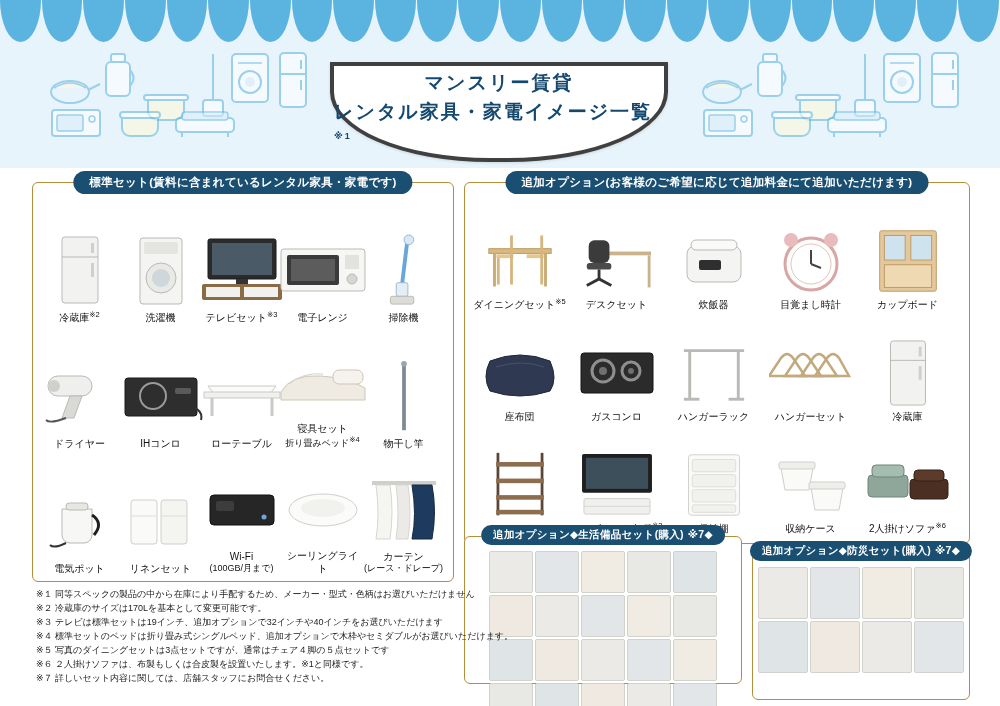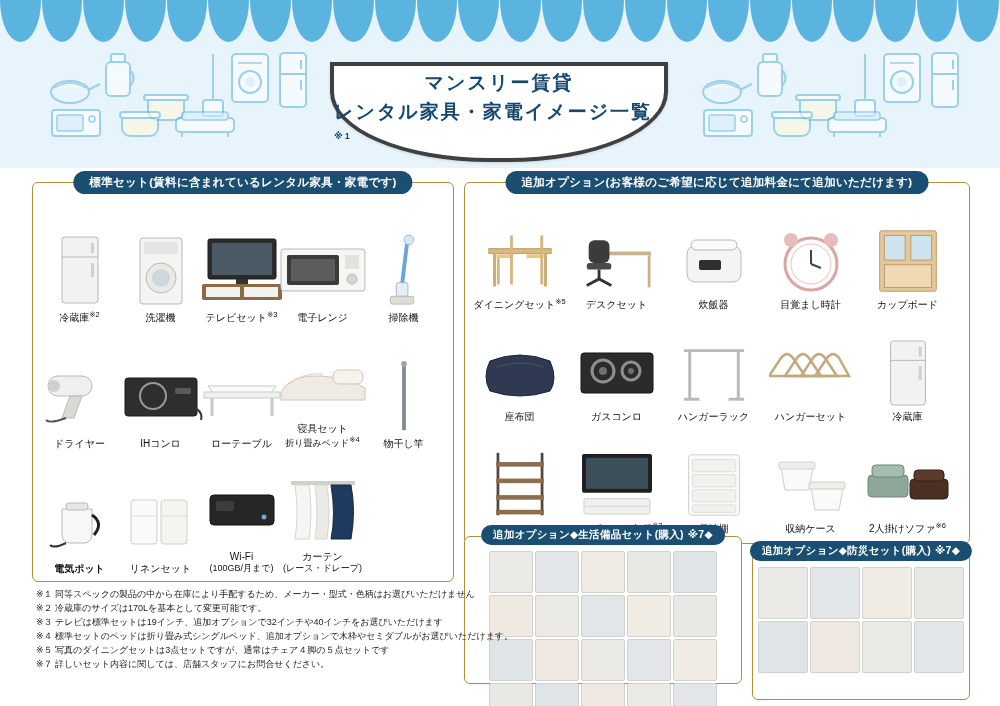--- a/index.html
+++ b/index.html
@@ -368,21 +368,21 @@
       <div class="item" style="width: 81px; height: 124px;">
         <div class="thumb" style="height: 78px;">
           <svg width="40" height="74" viewBox="0 0 40 78">
             <line x1="20" y1="2" x2="20" y2="74" stroke="#7f8b93" stroke-width="4"></line>
             <line x1="20" y1="8" x2="20" y2="8" stroke="#7f8b93"></line>
             <circle cx="20" cy="4" r="3" fill="#9aa6ad"></circle>
           </svg>
         </div>
         <div class="caption">物干し竿</div>
       </div>
-      <div class="item" style="width: 81px; height: 124px; font-weight: bold;">
+      <div class="item" style="width: 81px; height: 124px;">
         <div class="thumb" style="height: 78px;">
           <svg width="68" height="74" viewBox="0 0 68 62">
             <path d="M16 18 h30 v26 a8 8 0 0 1 -8 8 h-14 a8 8 0 0 1 -8 -8z" fill="#f7f7f5" stroke="#b9b9b5"></path>
             <rect x="20" y="12" width="22" height="7" rx="3" fill="#e6e6e2" stroke="#b9b9b5"></rect>
             <path d="M46 24 q12 8 2 20" fill="none" stroke="#1f1f1f" stroke-width="3"></path>
             <path d="M20 52 q-12 6 -16 2" fill="none" stroke="#333" stroke-width="2"></path>
           </svg>
         </div>
         <div class="caption">電気ポット</div>
       </div>
@@ -399,20 +399,29 @@
       </div>
       <div class="item" style="width: 81px; height: 124px;">
         <div class="thumb" style="height: 78px;">
           <svg width="80" height="74" viewBox="0 0 80 50">
             <rect x="8" y="10" width="64" height="30" rx="4" fill="#262626" stroke="#111"></rect>
             <rect x="14" y="16" width="18" height="10" rx="2" fill="#3d3d3d"></rect>
             <circle cx="62" cy="32" r="2.5" fill="#6fa8d8"></circle>
           </svg>
         </div>
         <div class="caption">Wi-Fi<span class="sub">(100GB/月まで)</span></div>
+      </div>
+      <div class="item" style="width: 81px; height: 124px;">
+        <div class="thumb" style="height: 78px;">
+          <svg width="80" height="74" viewBox="0 0 80 46">
+            <ellipse cx="40" cy="24" rx="34" ry="16" fill="#fbfbf9" stroke="#cfcfcb"></ellipse>
+            <ellipse cx="40" cy="22" rx="22" ry="9" fill="#f1f1ee"></ellipse>
+          </svg>
+        </div>
+        <div class="caption">シーリングライト</div>
       </div>
       <div class="item" style="width: 81px; height: 124px;">
         <div class="thumb" style="height: 78px;">
           <svg width="72" height="74" viewBox="0 0 72 66">
             <rect x="4" y="4" width="64" height="4" fill="#cfcfcb"></rect>
             <path d="M8 8 q4 30 0 54 h14 q4 -28 0 -54z" fill="#f5f5f2" stroke="#d6d6d2"></path>
             <path d="M28 8 q4 30 0 54 h12 q4 -28 0 -54z" fill="#eceae6" stroke="#d6d6d2"></path>
             <path d="M44 8 q5 30 0 54 h20 q5 -28 0 -54z" fill="#1f3a5f" stroke="#16283f"></path>
           </svg>
         </div>
@@ -653,14 +662,15 @@
       <div class="ph" style="width: 48px; height: 50px; background: rgb(227, 230, 232);"></div>
     </div>
 </div>
 
 <div class="notes" id="notes-block">
     <div>※１ 同等スペックの製品の中から在庫により手配するため、メーカー・型式・色柄はお選びいただけません</div>
     <div>※２ 冷蔵庫のサイズは170Lを基本として変更可能です。</div>
     <div>※３ テレビは標準セットは19インチ、追加オプションで32インチや40インチをお選びいただけます</div>
     <div>※４ 標準セットのベッドは折り畳み式シングルベッド、追加オプションで木枠やセミダブルがお選びいただけます。</div>
     <div>※５ 写真のダイニングセットは3点セットですが、通常はチェア４脚の５点セットです</div>
+    <div>※６ ２人掛けソファは、布製もしくは合皮製を設置いたします。※1と同様です。</div>
     <div>※７ 詳しいセット内容に関しては、店舗スタッフにお問合せください。</div>
   </div>
 
 </body></html>

